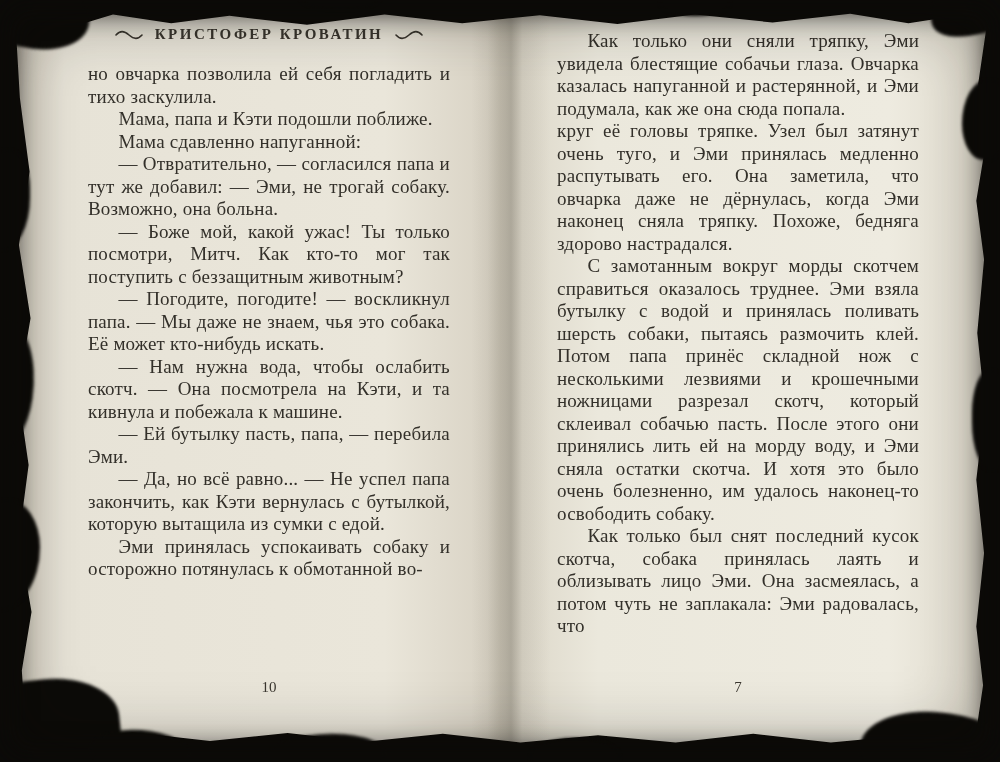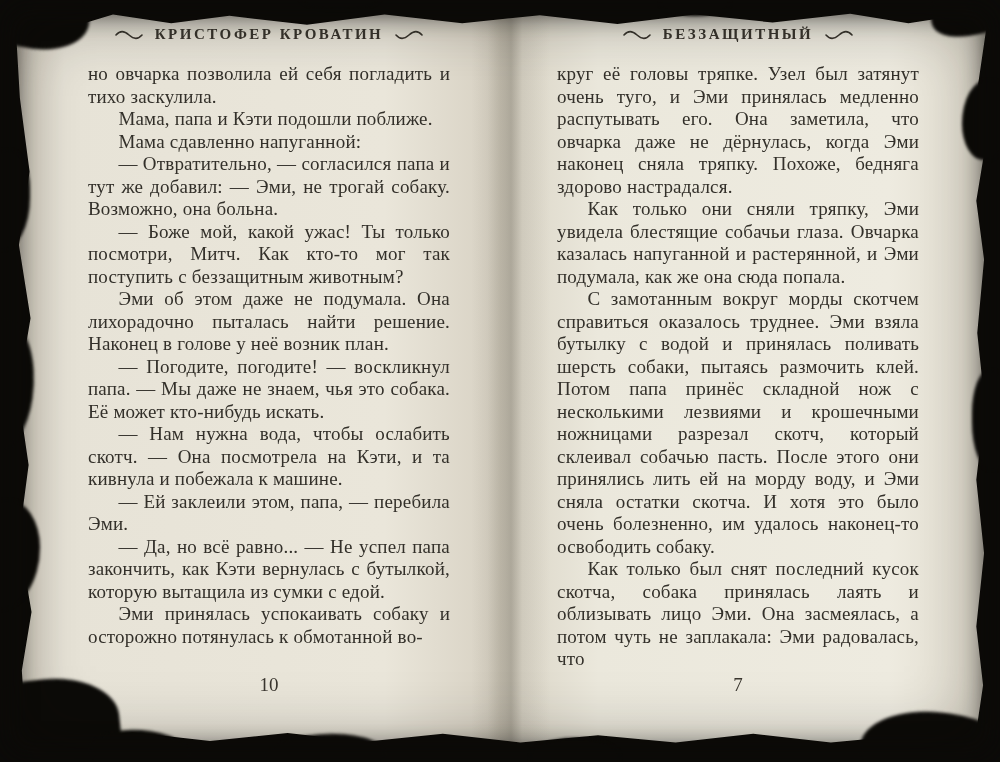--- a/index.html
+++ b/index.html
@@ -92,21 +92,21 @@
   .body-text p.para {
     margin: 0;
     text-indent: 1.6em;
   }
   .body-text p.para.cont { text-indent: 0; }
   .folio {
     position: absolute;
     bottom: 48px;
     left: 0; right: 0;
     text-align: center;
-    font-size: 19px;
+    font-size: 15px;
     color: #3a362f;
   }
   
   .blot {
     position: absolute;
     display: block;
     background: #0c0b08;
     z-index: 5;
     filter: blur(1.5px);
   }
@@ -142,43 +142,33 @@
         <svg class="flourish flip" width="28" height="10" viewBox="0 0 28 10" aria-hidden="true">
           <path d="M1 5 C5 0.5, 9 0.5, 14 5 S 23 9.5, 27 5" stroke="#3a362f" fill="none" stroke-width="1.6" stroke-linecap="round"></path>
         </svg>
       </header>
       <div class="body-text">
           <p class="para cont">но овчарка позволила ей себя погладить и тихо заскулила.</p>
           <p class="para">Мама, папа и Кэти подошли поближе.</p>
           <p class="para">Мама сдавленно напуганной:</p>
           <p class="para">— Отвратительно, — согласился папа и тут же добавил: — Эми, не трогай собаку. Возможно, она больна.</p>
           <p class="para">— Боже мой, какой ужас! Ты только посмотри, Митч. Как кто-то мог так поступить с беззащитным животным?</p>
-          <p class="para">Эми об этом даже не подумала. Она лихорадочно пыталась найти решение. Наконец в голове у неё возник план.</p>
           <p class="para">— Погодите, погодите! — воскликнул папа. — Мы даже не знаем, чья это собака. Её может кто-нибудь искать.</p>
           <p class="para">— Нам нужна вода, чтобы ослабить скотч. — Она посмотрела на Кэти, и та кивнула и побежала к машине.</p>
-          <p class="para">— Ей заклеили этом, папа, — перебила Эми.</p>
+          <p class="para">— Ей бутылку пасть, папа, — перебила Эми.</p>
           <p class="para">— Да, но всё равно... — Не успел папа закончить, как Кэти вернулась с бутылкой, которую вытащила из сумки с едой.</p>
           <p class="para">Эми принялась успокаивать собаку и осторожно потянулась к обмотанной во-</p>
         </div>
       <div class="folio">10</div>
     </section>
 
     <section class="page page-right">
-      <header class="running-head">
-        <svg class="flourish" width="28" height="10" viewBox="0 0 28 10" aria-hidden="true">
-          <path d="M1 5 C5 0.5, 9 0.5, 14 5 S 23 9.5, 27 5" stroke="#3a362f" fill="none" stroke-width="1.6" stroke-linecap="round"></path>
-        </svg>
-        <span class="head-text">БЕЗЗАЩИТНЫЙ</span>
-        <svg class="flourish flip" width="28" height="10" viewBox="0 0 28 10" aria-hidden="true">
-          <path d="M1 5 C5 0.5, 9 0.5, 14 5 S 23 9.5, 27 5" stroke="#3a362f" fill="none" stroke-width="1.6" stroke-linecap="round"></path>
-        </svg>
-      </header>
       <div class="body-text">
+          <p class="para">Как только они сняли тряпку, Эми увидела блестящие собачьи глаза. Овчарка казалась напуганной и растерянной, и Эми подумала, как же она сюда попала.</p>
           <p class="para cont">круг её головы тряпке. Узел был затянут очень туго, и Эми принялась медленно распутывать его. Она заметила, что овчарка даже не дёрнулась, когда Эми наконец сняла тряпку. Похоже, бедняга здорово настрадался.</p>
-          <p class="para">Как только они сняли тряпку, Эми увидела блестящие собачьи глаза. Овчарка казалась напуганной и растерянной, и Эми подумала, как же она сюда попала.</p>
           <p class="para">С замотанным вокруг морды скотчем справиться оказалось труднее. Эми взяла бутылку с водой и принялась поливать шерсть собаки, пытаясь размочить клей. Потом папа принёс складной нож с несколькими лезвиями и крошечными ножницами разрезал скотч, который склеивал собачью пасть. После этого они принялись лить ей на морду воду, и Эми сняла остатки скотча. И хотя это было очень болезненно, им удалось наконец-то освободить собаку.</p>
           <p class="para">Как только был снят последний кусок скотча, собака принялась лаять и облизывать лицо Эми. Она засмеялась, а потом чуть не заплакала: Эми радовалась, что</p>
         </div>
       <div class="folio">7</div>
     </section>
   </div>
 
   <i class="blot b1"></i>
   <i class="blot b2"></i>
   <i class="blot b3"></i>

